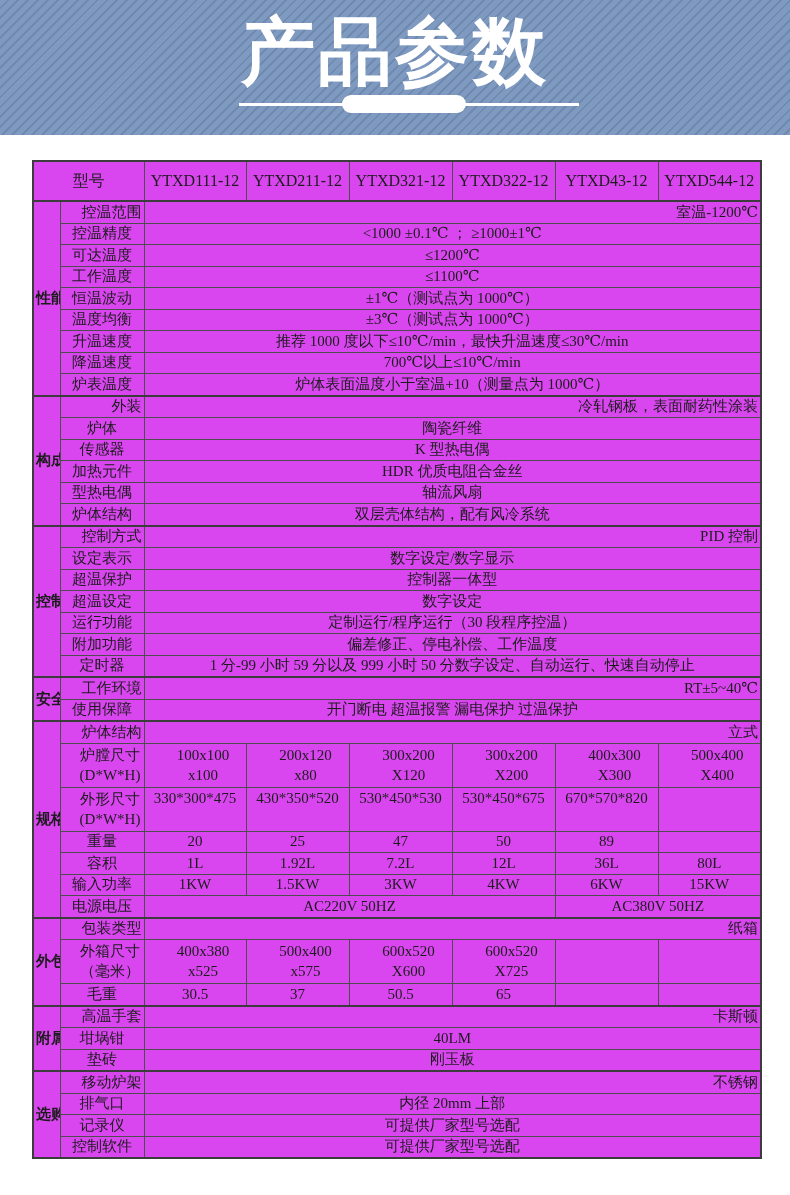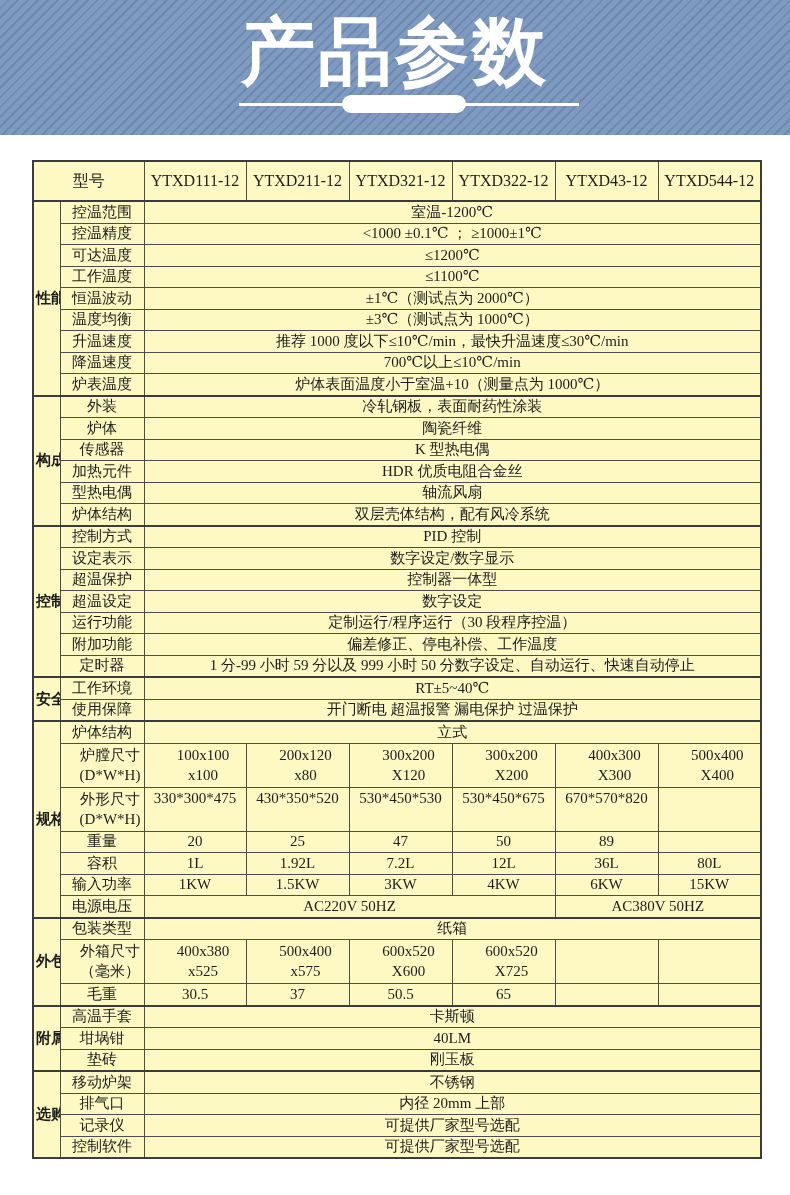--- a/index.html
+++ b/index.html
@@ -16,30 +16,30 @@
   .banner-title{
     position:absolute;top:0;left:0;right:0;height:100px;line-height:104px;
     text-align:center;color:#ffffff;font-weight:bold;font-size:74px;letter-spacing:3px;
     font-family:"Liberation Sans","DejaVu Sans",sans-serif;
   }
   .d-line{position:absolute;top:103px;left:239px;width:340px;height:3px;background:#ffffff;}
   .d-pill{position:absolute;top:95px;left:342px;width:124px;height:18px;background:#ffffff;border-radius:9px;}
   
   table.spec{
     position:absolute;top:160px;left:32px;width:728px;
-    border-collapse:collapse;table-layout:fixed;background:#fef9c3;
+    border-collapse:collapse;table-layout:fixed;background:#d946ef;
     border:2px solid #3c3c3c;
   }
   table.spec td{
     border:1px solid #4d4d4d;text-align:center;vertical-align:middle;
     padding:0 2px;height:20.5px;font-size:15px;line-height:1.25;overflow:hidden;
     white-space:nowrap;
   }
   tr.hdr td{height:38px;font-size:16px;border-bottom-width:2px;border-bottom-color:#3c3c3c;}
-  tr.st td{border-top-width:2px;border-top-color:#3c3c3c;}
+  tr.st td{border-top-width:2px;border-top-color:#3c3c3c;text-align:right;}
   tr.h2 td{height:42px;vertical-align:top;padding-top:1px;}
   td.cat{padding:0 4px;word-break:break-all;white-space:normal;line-height:1.5;font-weight:bold;}
   td.val2 div,td.lbl2 div{line-height:20px;height:20px;padding-left:16px;}
 </style>
 </head>
 <body>
 
 <div class="banner">
   <div class="banner-title">产品参数</div>
   <div class="d-line"></div>
@@ -81,21 +81,21 @@
   <tr>
     <td class="lbl">可达温度</td>
     <td class="val" colspan="6">≤1200℃</td>
   </tr>
   <tr>
     <td class="lbl">工作温度</td>
     <td class="val" colspan="6">≤1100℃</td>
   </tr>
   <tr>
     <td class="lbl">恒温波动</td>
-    <td class="val" colspan="6">±1℃（测试点为 2000℃）</td>
+    <td class="val" colspan="6">±1℃（测试点为 1000℃）</td>
   </tr>
   <tr>
     <td class="lbl">温度均衡</td>
     <td class="val" colspan="6">±3℃（测试点为 1000℃）</td>
   </tr>
   <tr>
     <td class="lbl">升温速度</td>
     <td class="val" colspan="6">推荐 1000 度以下≤10℃/min，最快升温速度≤30℃/min</td>
   </tr>
   <tr>

